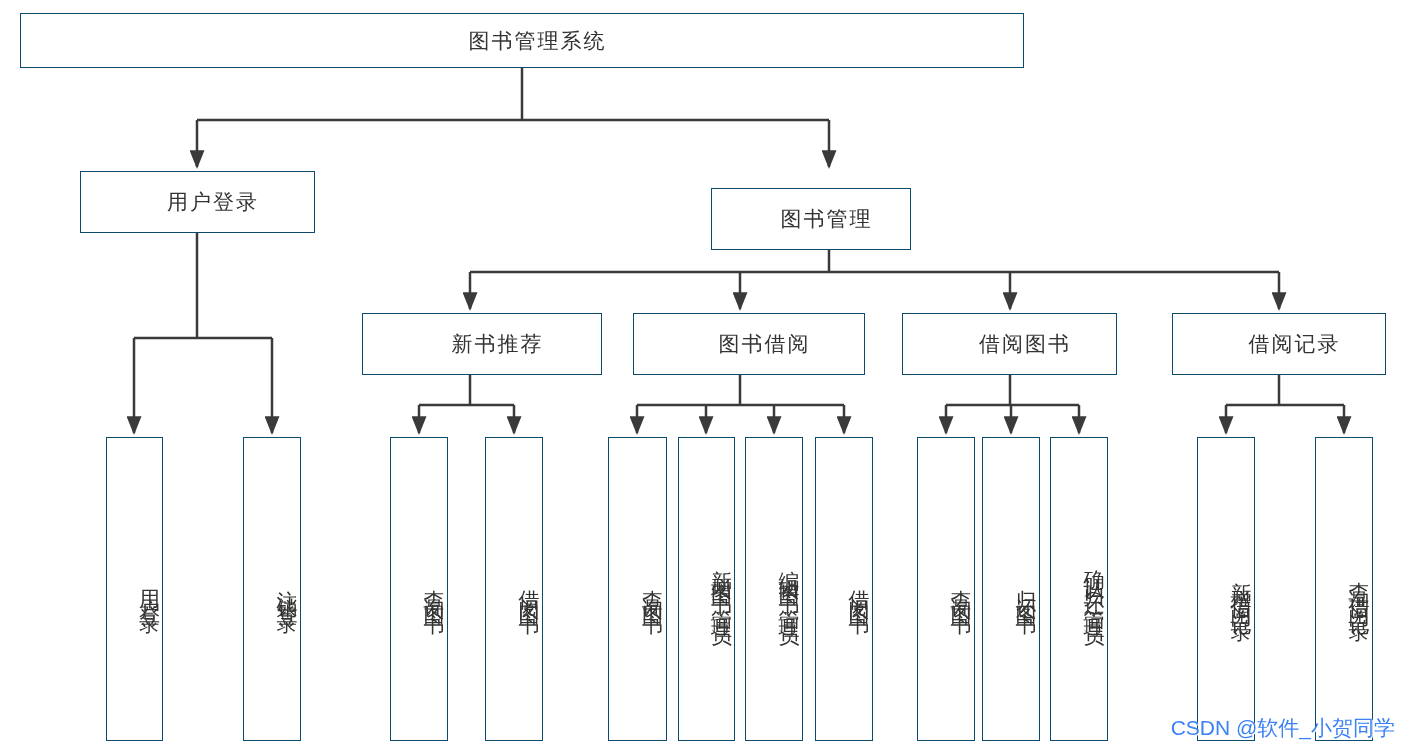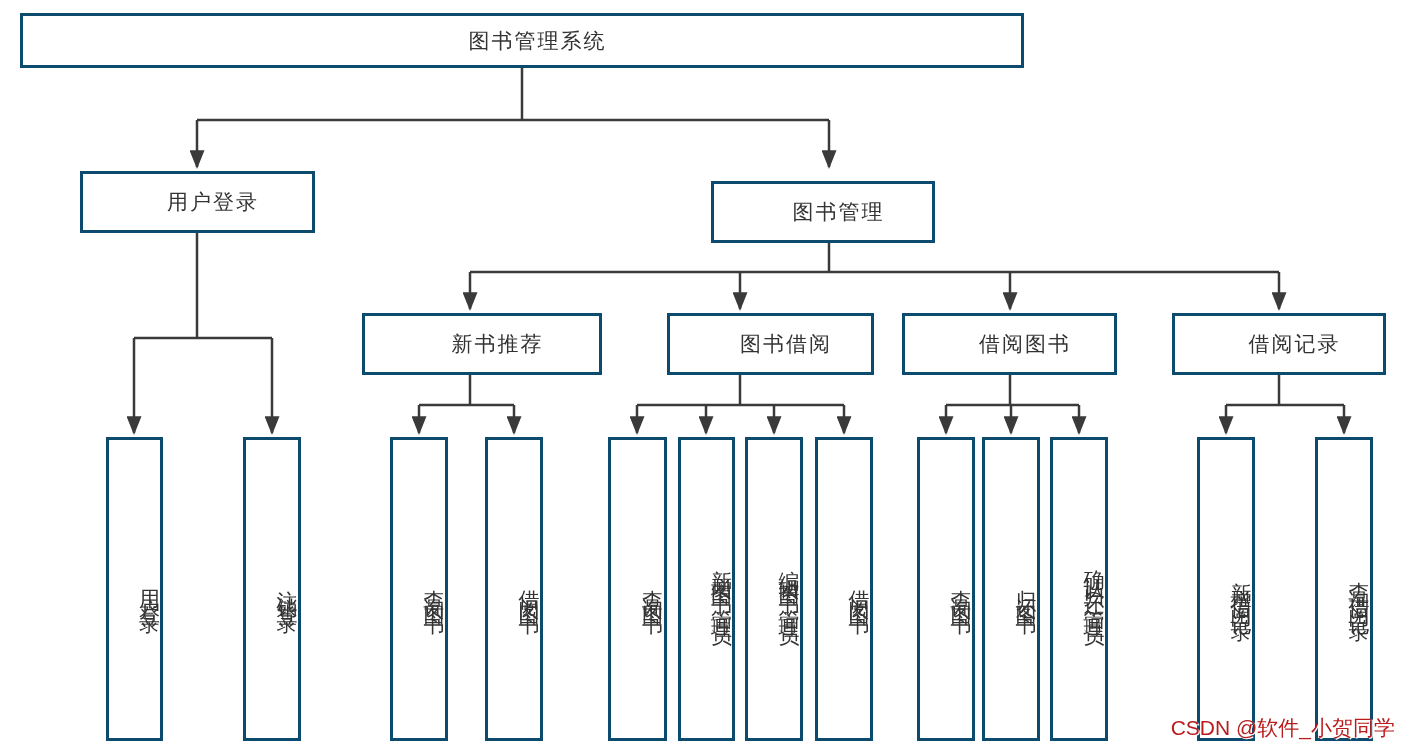--- a/index.html
+++ b/index.html
@@ -6,21 +6,21 @@
   #canvas{
     position:relative;
     width:1405px;height:747px;
     background:#ffffff;
     font-family:"Liberation Sans","DejaVu Sans",sans-serif;
     overflow:hidden;
   }
   #wires{position:absolute;left:0;top:0;z-index:1;}
   .box{
     position:absolute;
-    border:3px solid #0c4a6e;
+    border:1px solid #0c4a6e;
     background:#ffffff;
     box-sizing:border-box;
     display:flex;
     align-items:center;
     justify-content:center;
     z-index:2;
     color:#333333;
     padding-left:31px;
   }
   .box.h span{
@@ -33,21 +33,21 @@
     text-orientation:mixed;
     font-size:21px;
     letter-spacing:8px;
     line-height:1;
   }
   .watermark{
     position:absolute;
     right:10px;
     bottom:5px;
     font-size:21px;
-    color:#b91c1c;
+    color:#3b82f6;
     text-shadow:1px 1px 0 #ffffff;
     z-index:3;
     white-space:nowrap;
   }
 </style>
 </head>
 <body>
 
 <div id="canvas">
 
@@ -106,28 +106,28 @@
     </g>
   </svg>
 
   <div class="box h" style="left:20px;top:13px;width:1004px;height:55px">
     <span>图书管理系统</span>
   </div>
 
   <div class="box h" style="left:80px;top:171px;width:235px;height:62px">
     <span>用户登录</span>
   </div>
-  <div class="box h" style="left:711px;top:181px;width:224px;height:62px">
+  <div class="box h" style="left:711px;top:188px;width:200px;height:62px">
     <span>图书管理</span>
   </div>
 
   <div class="box h" style="left:362px;top:313px;width:240px;height:62px">
     <span>新书推荐</span>
   </div>
-  <div class="box h" style="left:667px;top:313px;width:207px;height:62px">
+  <div class="box h" style="left:633px;top:313px;width:232px;height:62px">
     <span>图书借阅</span>
   </div>
   <div class="box h" style="left:902px;top:313px;width:215px;height:62px">
     <span>借阅图书</span>
   </div>
   <div class="box h" style="left:1172px;top:313px;width:214px;height:62px">
     <span>借阅记录</span>
   </div>
 
   <div class="box v" style="left:106px;top:437px;width:57px;height:304px">

